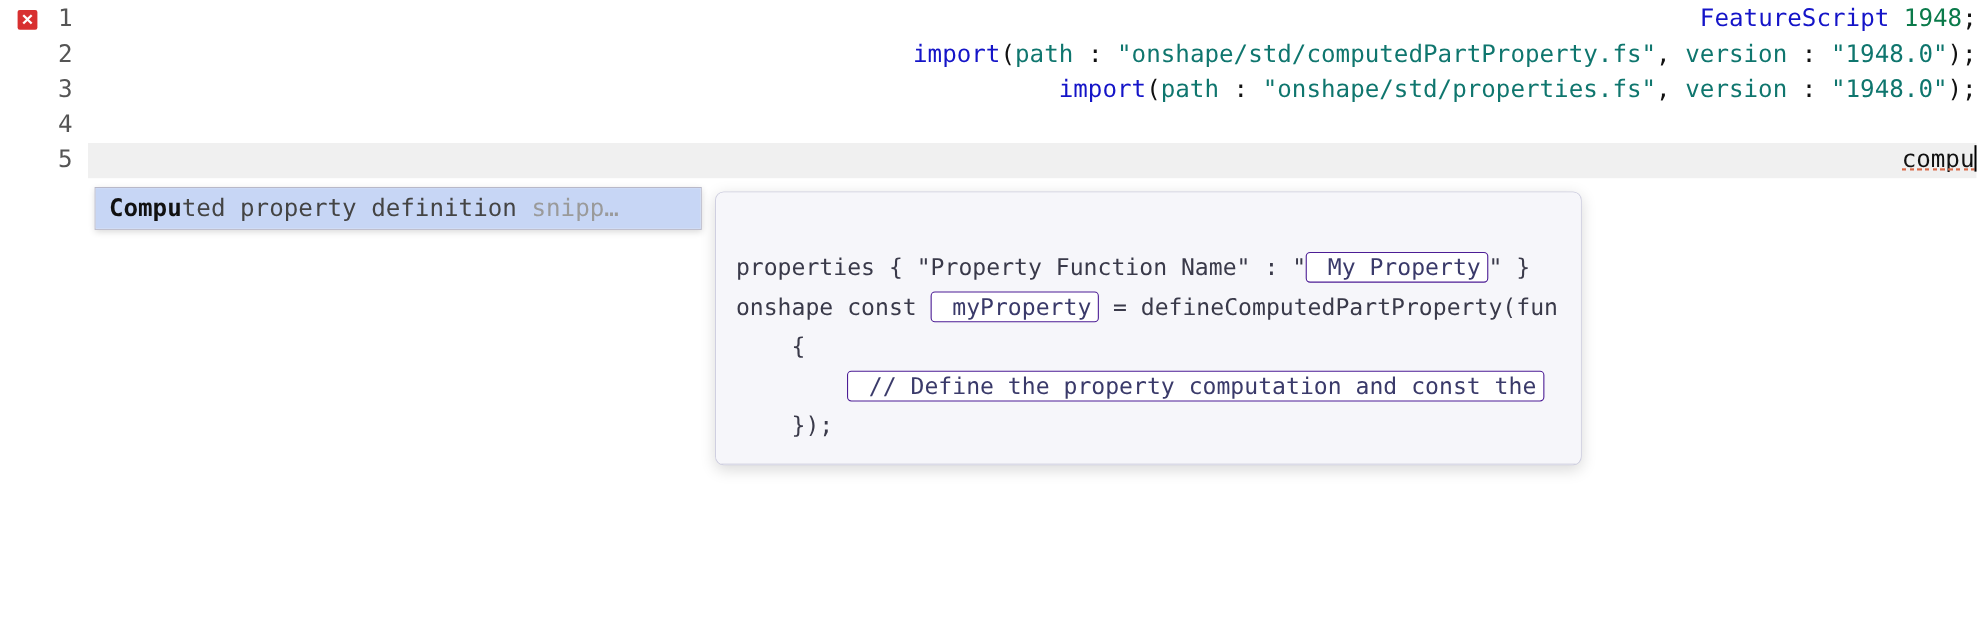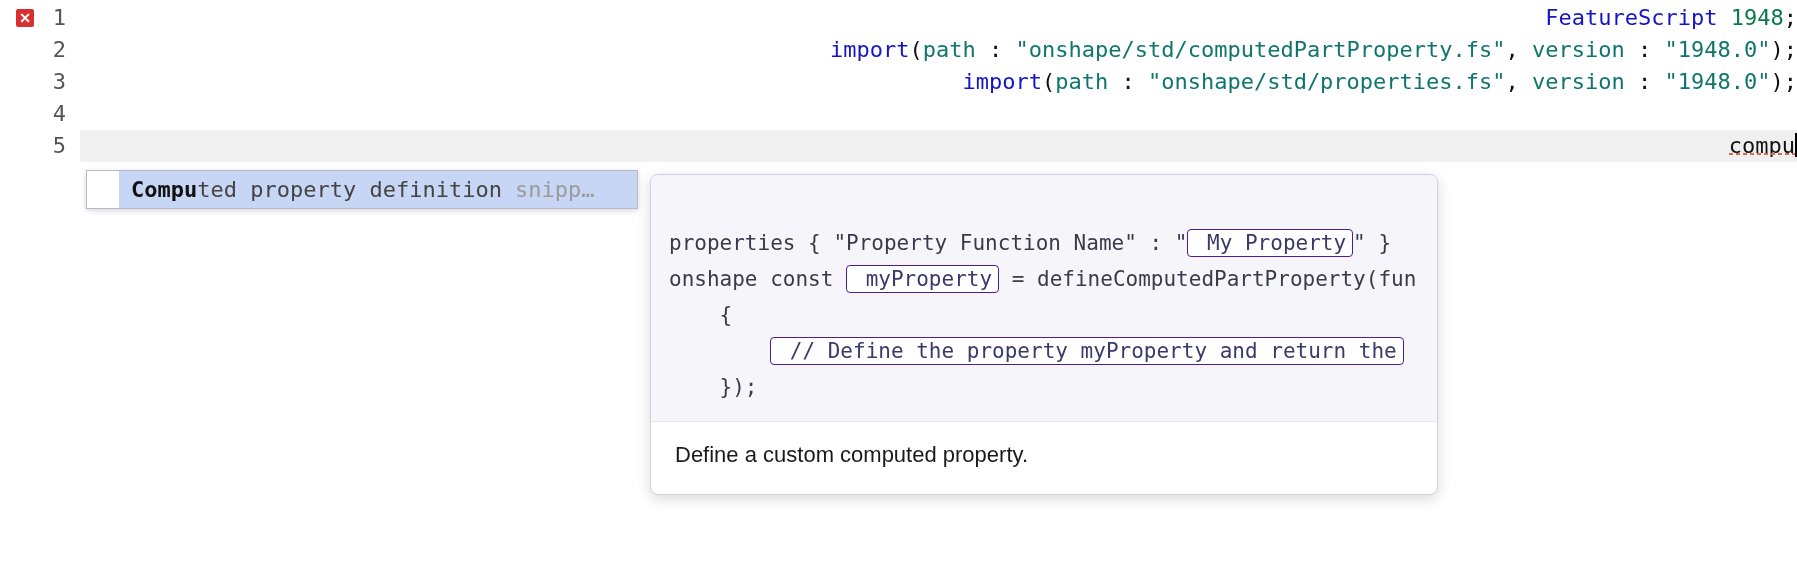--- a/index.html
+++ b/index.html
@@ -94,21 +94,20 @@
   
   .ac-popup {
     position: absolute;
     left: 86px;
     top: 170px;
     width: 552px;
     border: 1px solid #b8b8c8;
     background: #ffffff;
     box-shadow: 0 2px 6px rgba(0,0,0,0.15);
     font-size: 22px;
-    padding-left: 32px;
   }
   .ac-item {
     padding: 6px 12px;
     background: #c7d6f5;
     white-space: nowrap;
     overflow: hidden;
   }
   .ac-item .match { font-weight: 700; color: #111111; }
   .ac-item .rest  { color: #444444; }
   .ac-item .hint  { color: #9a9a9a; }
@@ -198,16 +197,15 @@
   <div class="ac-item">
     <span class="match">Compu</span><span class="rest">ted property definition</span><span class="hint"> snipp…</span>
   </div>
 </div>
 
 <div class="doc-popup">
   <div class="doc-code">
 <span class="plain">properties { </span><span class="q">"Property Function Name"</span><span class="plain"> : "</span><span class="tok"> My Property</span><span class="plain">" }</span>
 <span class="plain">onshape const </span><span class="tok"> myProperty</span><span class="plain"> = defineComputedPartProperty(fun</span>
 <span class="plain">    {</span>
-<span class="plain">        </span><span class="tok cmt"> // Define the property myProperty and return the</span>
+<span class="plain">        </span><span class="tok cmt"> // Define the property computation and const the</span>
 <span class="plain">    });</span></div>
-  <div class="doc-desc">Define a custom computed property.</div>
 </div>
 
 </body></html>

